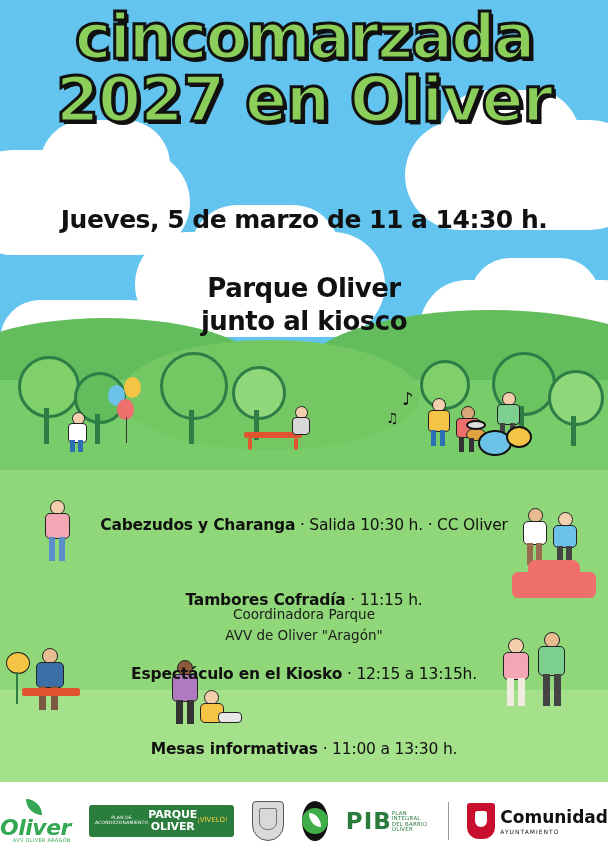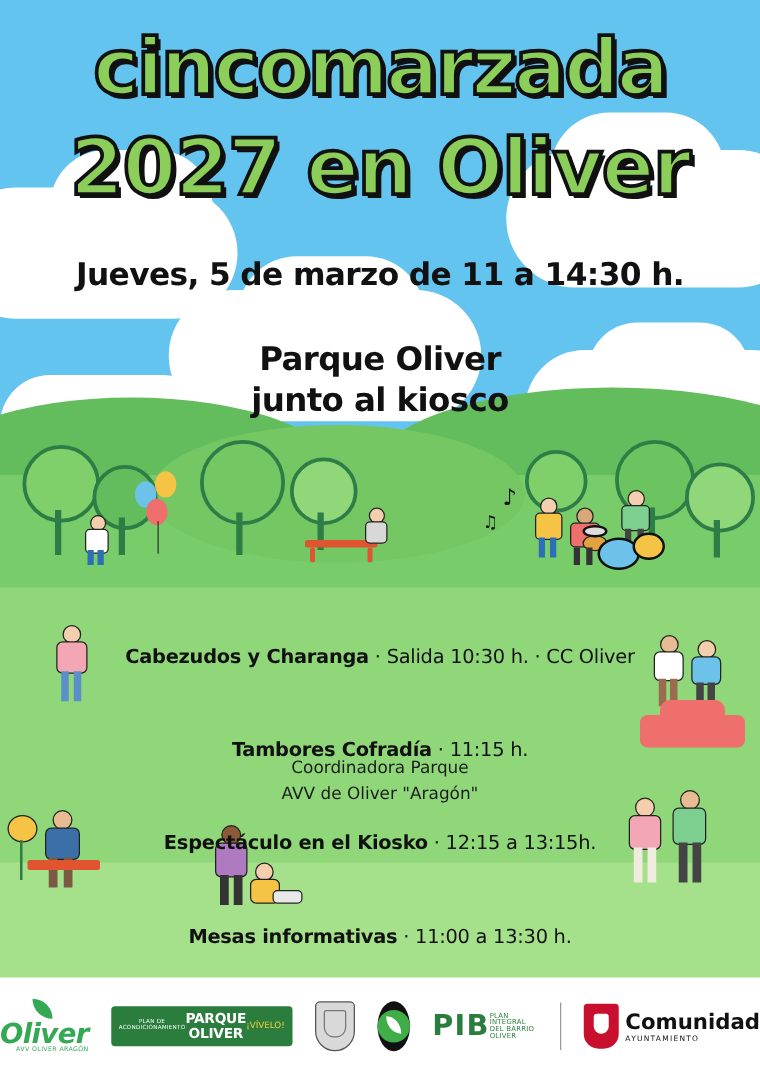--- a/index.html
+++ b/index.html
@@ -99,21 +99,21 @@
     z-index: 20;
   }
   .title-line1 {
     font-family: "DejaVu Sans", sans-serif;
     font-weight: bold;
     font-size: 62px;
     letter-spacing: -2px;
     color: #8bcf5a;
     -webkit-text-stroke: 3px #111111;
     line-height: 0.95;
-    margin: 17px;
+    margin: 0;
     text-shadow: 3px 3px 0 #111111;
   }
   .title-line2 {
     font-family: "DejaVu Sans", sans-serif;
     font-weight: bold;
     font-size: 62px;
     letter-spacing: -1px;
     color: #8bcf5a;
     -webkit-text-stroke: 3px #111111;
     line-height: 1.05;

